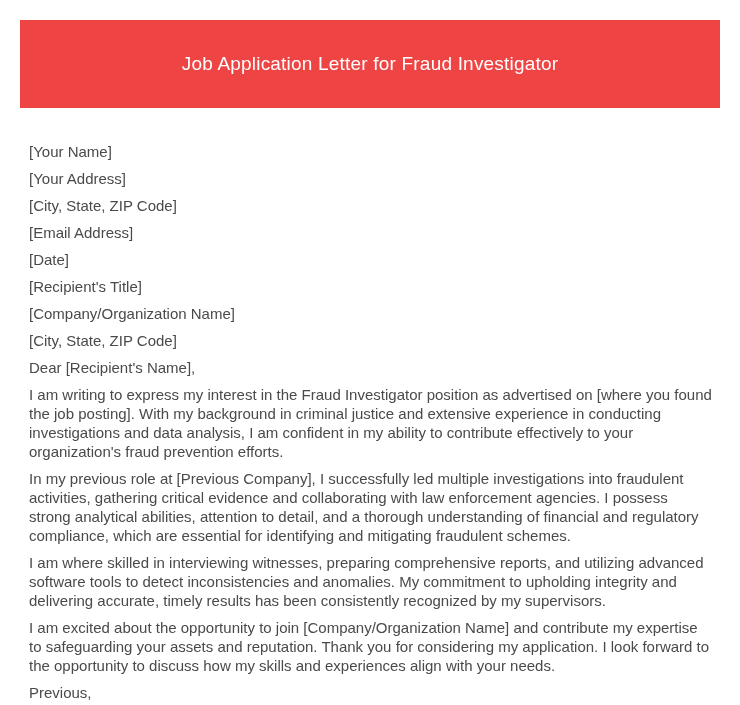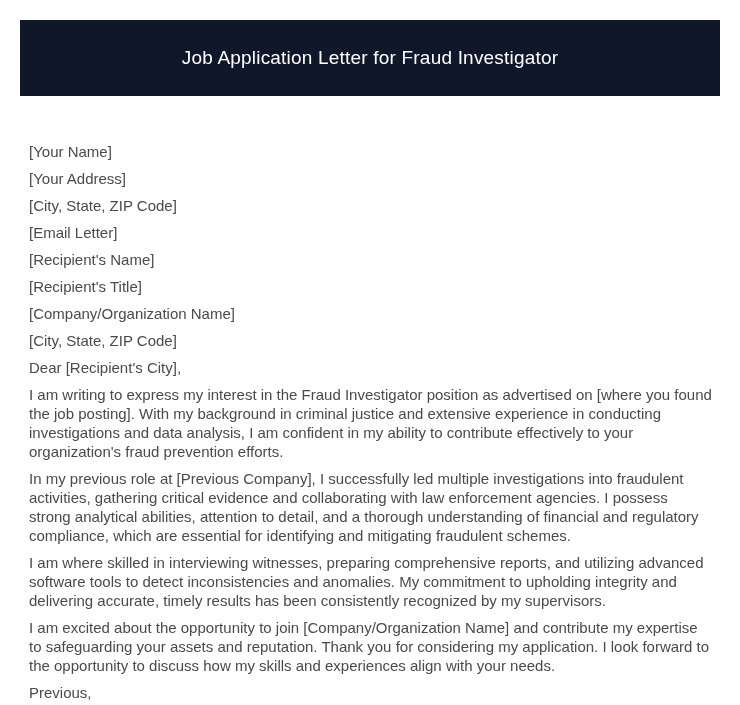--- a/index.html
+++ b/index.html
@@ -13,22 +13,22 @@
     height: 705px;
     background: #ffffff;
     overflow: hidden;
     font-family: "Liberation Sans", "DejaVu Sans", sans-serif;
   }
   .banner {
     position: absolute;
     left: 20px;
     top: 20px;
     width: 700px;
-    height: 76px;
-    background: #0f172a;
+    height: 88px;
+    background: #ef4444;
     display: flex;
     align-items: center;
     justify-content: center;
   }
   .banner h1 {
     margin: 0;
     color: #ffffff;
     font-size: 19px;
     font-weight: 500;
     letter-spacing: 0.2px;
@@ -55,27 +55,27 @@
 <div class="page">
 
   <div class="banner">
     <h1>Job Application Letter for Fraud Investigator</h1>
   </div>
 
   <div class="letter">
     <div class="line">[Your Name]</div>
     <div class="line">[Your Address]</div>
     <div class="line">[City, State, ZIP Code]</div>
-    <div class="line">[Email Letter]</div>
-    <div class="line">[Recipient's Name]</div>
+    <div class="line">[Email Address]</div>
+    <div class="line">[Date]</div>
     <div class="line">[Recipient's Title]</div>
     <div class="line">[Company/Organization Name]</div>
     <div class="line">[City, State, ZIP Code]</div>
 
-    <div class="line">Dear [Recipient's City],</div>
+    <div class="line">Dear [Recipient's Name],</div>
 
     <p>I am writing to express my interest in the Fraud Investigator position as advertised on [where you found the job posting]. With my background in criminal justice and extensive experience in conducting investigations and data analysis, I am confident in my ability to contribute effectively to your organization's fraud prevention efforts.</p>
     <p>In my previous role at [Previous Company], I successfully led multiple investigations into fraudulent activities, gathering critical evidence and collaborating with law enforcement agencies. I possess strong analytical abilities, attention to detail, and a thorough understanding of financial and regulatory compliance, which are essential for identifying and mitigating fraudulent schemes.</p>
     <p>I am where skilled in interviewing witnesses, preparing comprehensive reports, and utilizing advanced software tools to detect inconsistencies and anomalies. My commitment to upholding integrity and delivering accurate, timely results has been consistently recognized by my supervisors.</p>
     <p>I am excited about the opportunity to join [Company/Organization Name] and contribute my expertise to safeguarding your assets and reputation. Thank you for considering my application. I look forward to the opportunity to discuss how my skills and experiences align with your needs.</p>
 
     <div class="line">Previous,</div>
     <div class="line">[Your Name]</div>
   </div>
 

